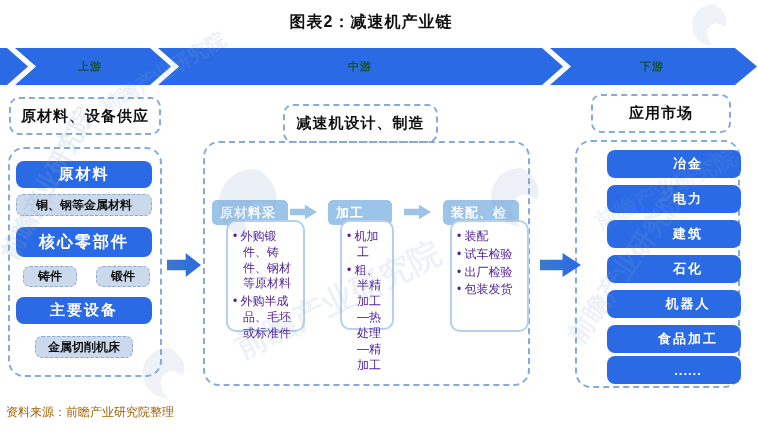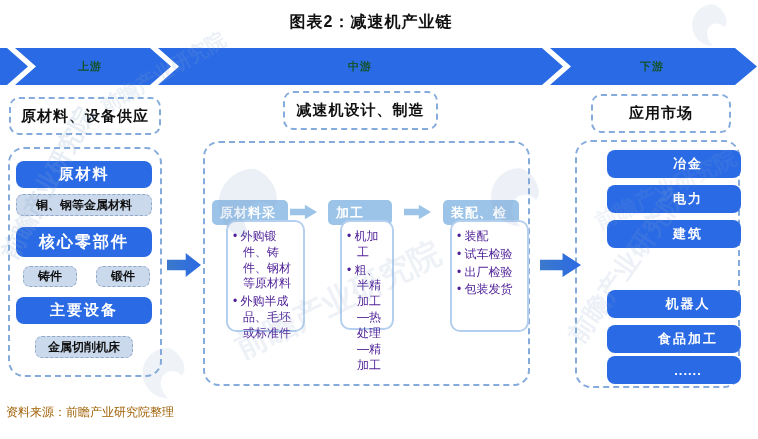--- a/index.html
+++ b/index.html
@@ -36,21 +36,21 @@
     color:#14532d;font-size:11px;font-weight:bold;letter-spacing:1px;
   }
   .blabel1{left:30px;width:120px;} .blabel2{left:180px;width:360px;} .blabel3{left:570px;width:164px;}
   
   .hdrbox{
     position:absolute;border:2px dashed var(--dashed_border);border-radius:10px;
     background:#fff;text-align:center;font-weight:bold;font-size:15px;color:#111;
     display:flex;align-items:center;justify-content:center;letter-spacing:1px;box-sizing:border-box;
   }
   .hdr-left{left:9px;top:97px;width:152px;height:38px;}
-  .hdr-mid{left:283px;top:91px;width:155px;height:39px;}
+  .hdr-mid{left:283px;top:104px;width:155px;height:39px;}
   .hdr-right{left:591px;top:94px;width:140px;height:39px;}
   
   .container{
     position:absolute;border:2px dashed var(--dashed_border);border-radius:16px;box-sizing:border-box;
   }
   .cont-left{left:8px;top:147px;width:154px;height:230px;}
   .cont-mid{left:203px;top:141px;width:327px;height:245px;}
   .cont-right{left:575px;top:140px;width:165px;height:248px;}
   
   .bluebtn{
@@ -184,20 +184,21 @@
   </div>
 
   <div class="arrow arrow-small a-s1"></div>
   <div class="arrow arrow-small a-s2"></div>
   <div class="arrow arrow-big a-left"></div>
   <div class="arrow arrow-big a-right"></div>
 
   <div class="market m0">冶金</div>
   <div class="market m1">电力</div>
   <div class="market m2">建筑</div>
+  <div class="market m3">石化</div>
   <div class="market m4">机器人</div>
   <div class="market m5">食品加工</div>
   <div class="market m6">......</div>
 
   <div class="wm wm1">前瞻产业研究院</div>
   <div class="wm wm2">前瞻产业研究院</div>
   <div class="wm wm3">前瞻产业研究院</div>
   <div class="wm wm4">前瞻产业研究院</div>
   <div class="wm wm5">前瞻产业研究院</div>
   <div class="wmlogo lg1">

